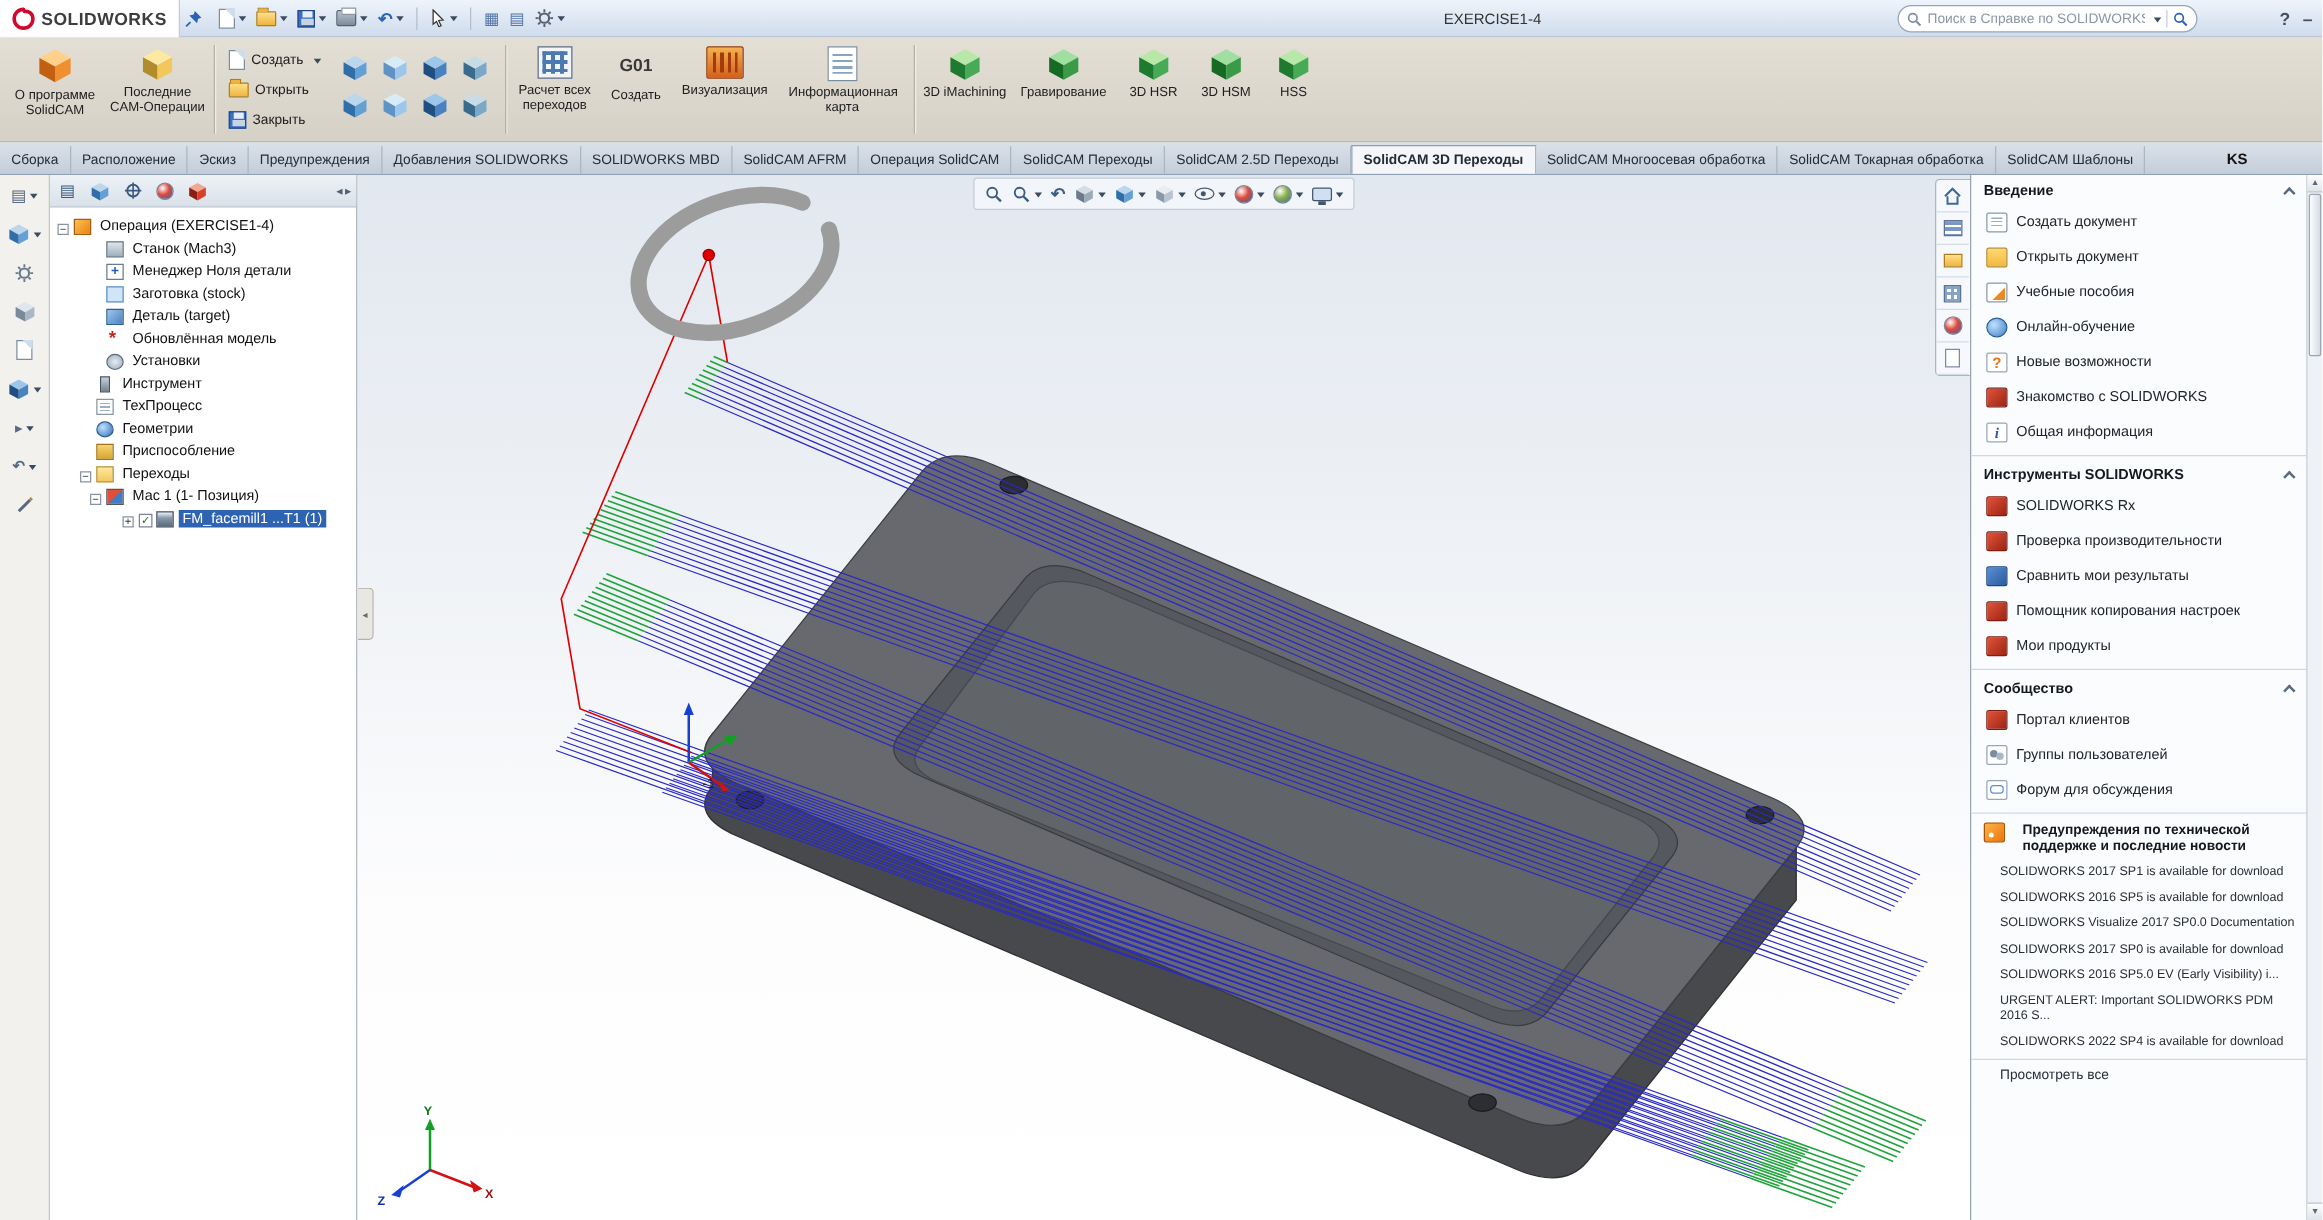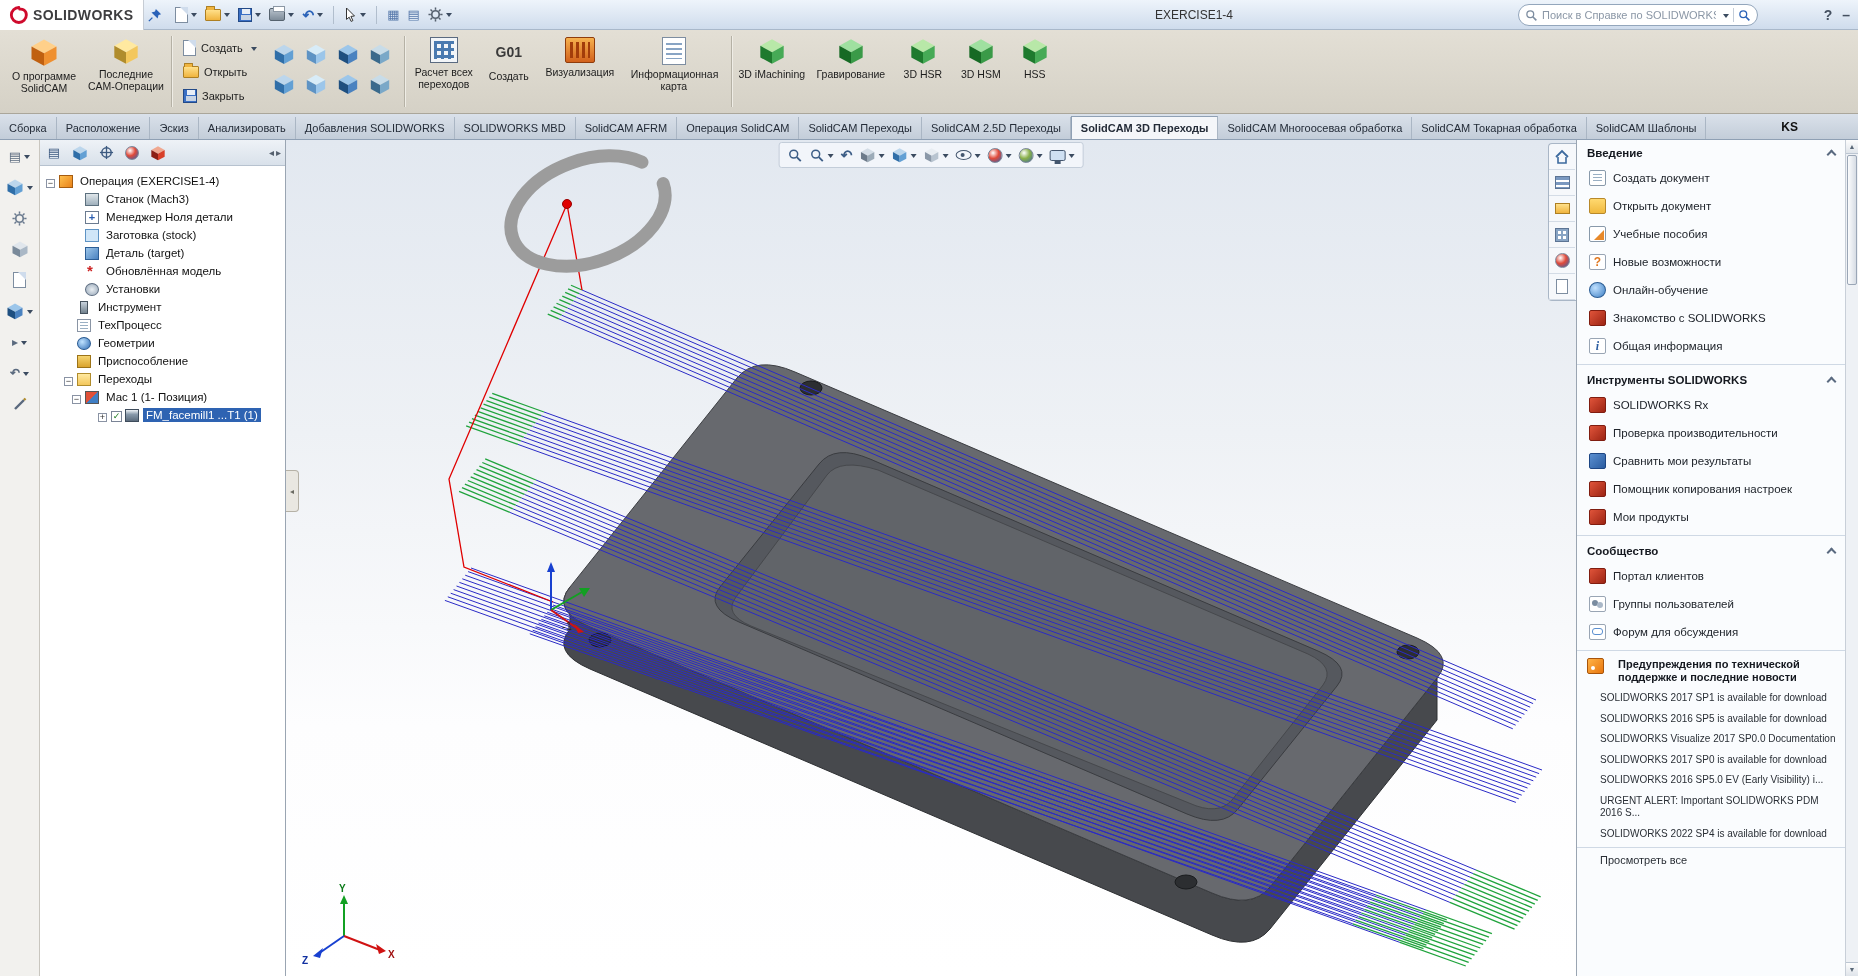--- a/index.html
+++ b/index.html
@@ -387,21 +387,21 @@
 </div>
 
 <div class="tabrow">
 
     <span class="tab">Сборка</span>
 
     <span class="tab">Расположение</span>
 
     <span class="tab">Эскиз</span>
 
-    <span class="tab">Анализировать</span>
+    <span class="tab">Предупреждения</span>
 
     <span class="tab">Добавления SOLIDWORKS</span>
 
     <span class="tab">SOLIDWORKS MBD</span>
 
     <span class="tab">SolidCAM AFRM</span>
 
     <span class="tab">Операция  SolidCAM</span>
 
     <span class="tab">SolidCAM Переходы</span>
@@ -849,27 +849,27 @@
             <span class="tpi folder"></span>
             <span>Открыть документ</span>
           </div>
 
           <div class="tp-item">
             <span class="tpi tut"></span>
             <span>Учебные пособия</span>
           </div>
 
           <div class="tp-item">
+            <span class="tpi globe"></span>
+            <span>Онлайн-обучение</span>
+          </div>
+
+          <div class="tp-item">
             <span class="tpi qmark"></span>
             <span>Новые возможности</span>
-          </div>
-
-          <div class="tp-item">
-            <span class="tpi globe"></span>
-            <span>Онлайн-обучение</span>
           </div>
 
           <div class="tp-item">
             <span class="tpi applogo-red"></span>
             <span>Знакомство с SOLIDWORKS</span>
           </div>
 
           <div class="tp-item">
             <span class="tpi infodoc"></span>
             <span>Общая информация</span>

